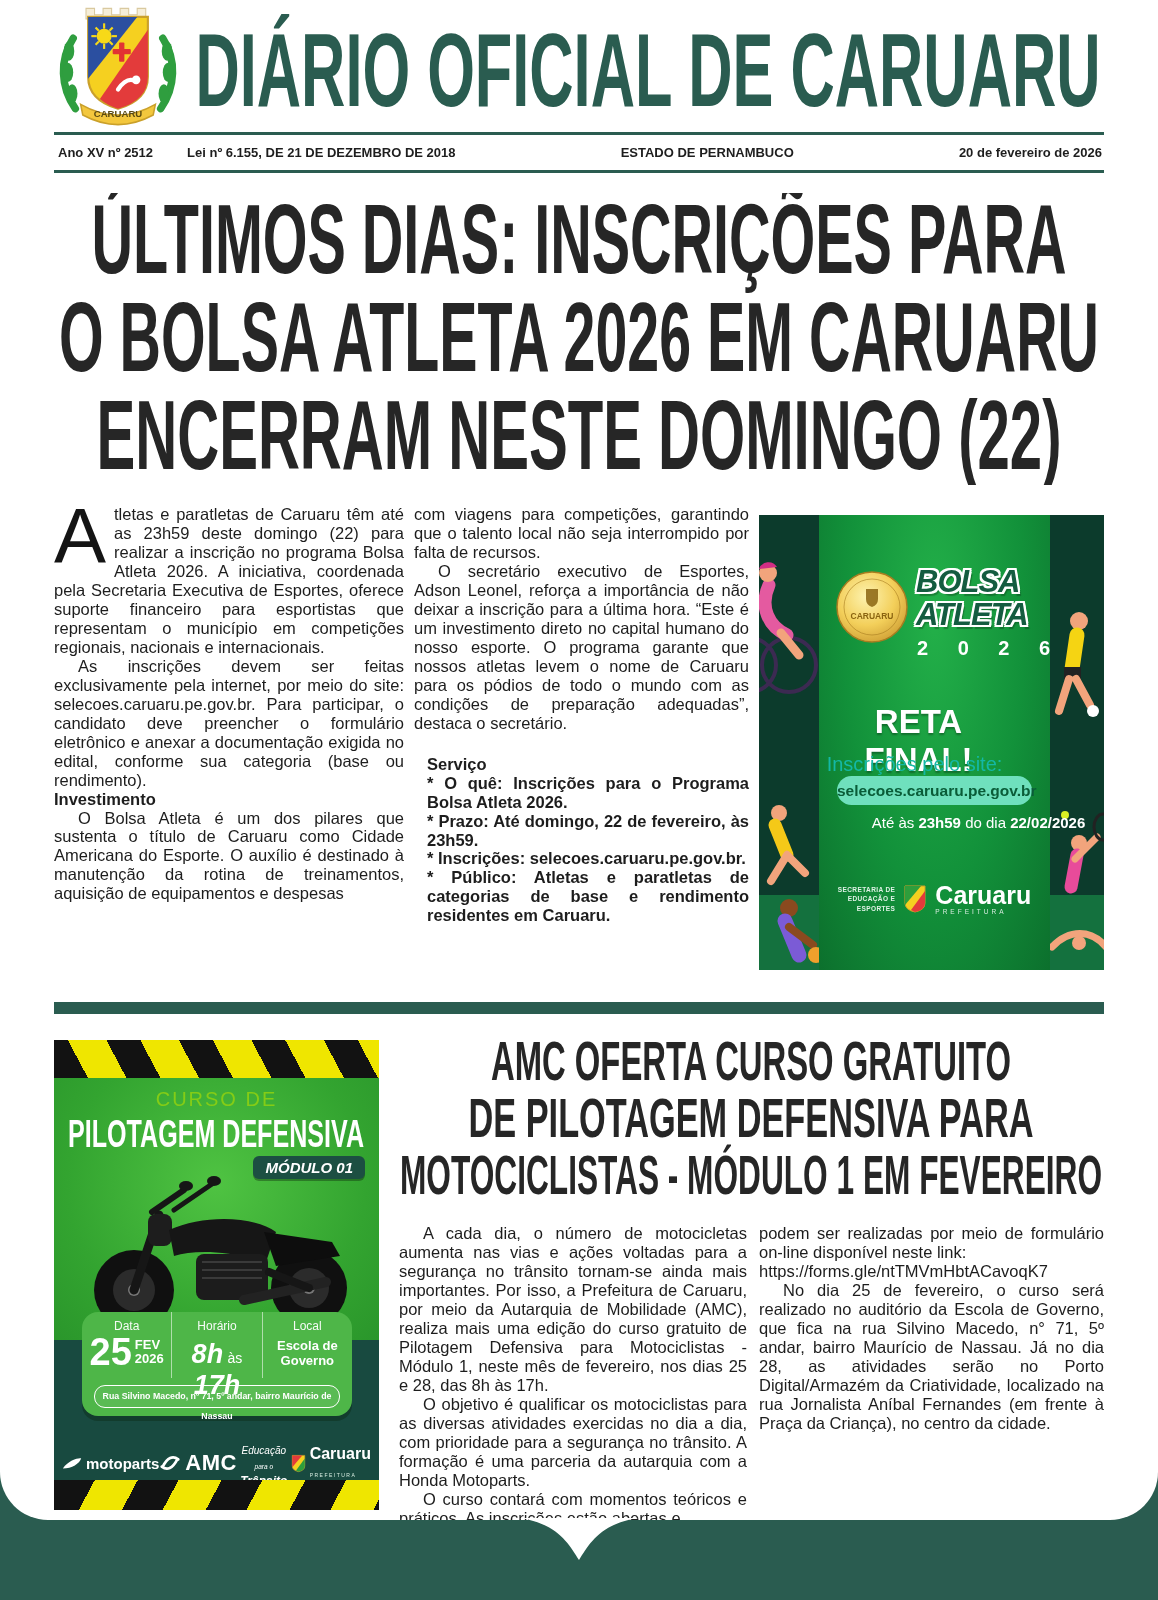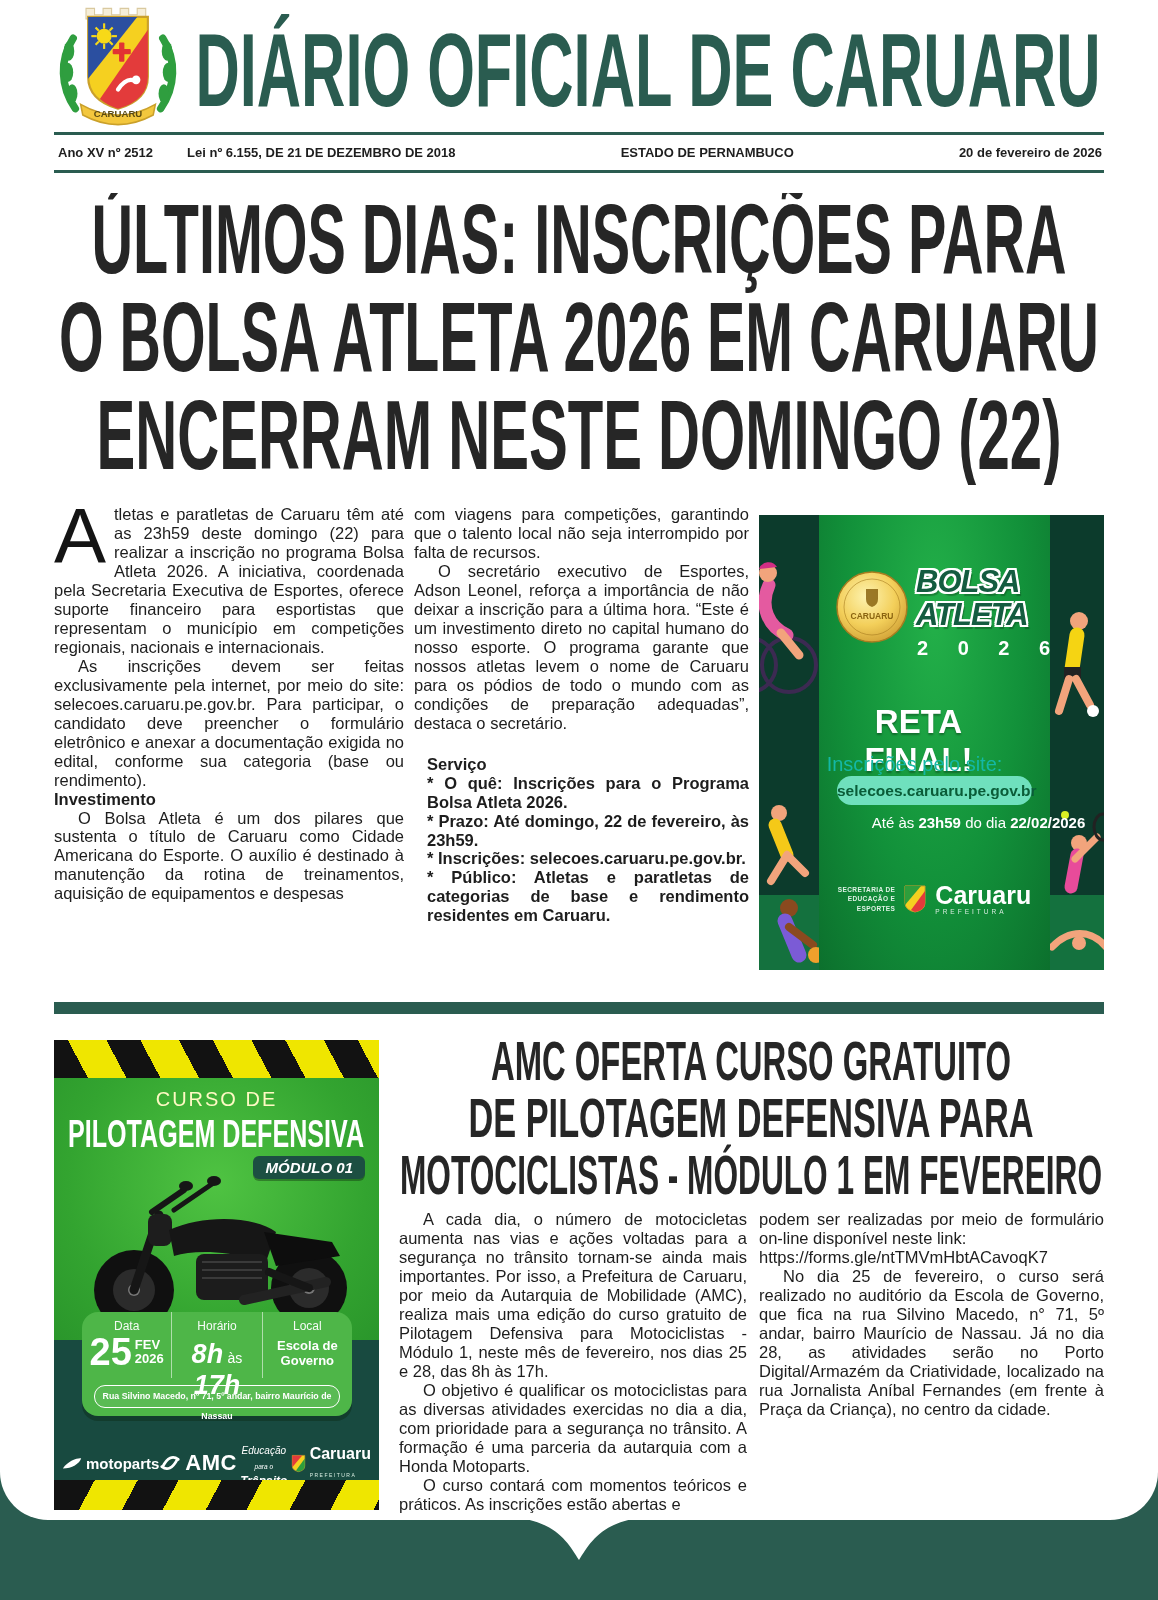--- a/index.html
+++ b/index.html
@@ -61,31 +61,31 @@
   .pb-secretariat{color:#dff2e6;font-size:6.5px;line-height:1.4;text-align:right;white-space:pre-line;letter-spacing:.4px;font-weight:700;}
   .pb-brand{color:#fff;font-weight:700;font-size:25px;line-height:24px;}
   .pb-brand-sub{color:#d7ecdf;font-size:6.5px;letter-spacing:3px;margin-top:1px;}
 
   .section-divider{height:12px;background:#2a5c50;margin-top:32px;}
 
   
   .article2{display:flex;gap:20px;margin-top:20px;}
   .a2right{width:705px;}
   .h2text{font-family:"Liberation Sans",sans-serif;font-weight:700;font-size:55px;fill:#262626;}
-  .a2cols{display:flex;gap:12px;}
+  .a2cols{display:flex;gap:12px;margin-top:14px;}
   .a2col1{width:348px;}
   .a2col2{width:345px;}
 
   
   .pm{position:relative;width:325px;height:470px;margin-top:6px;overflow:hidden;background:#184a40;}
   .pm-hz-top{position:absolute;top:0;left:0;width:100%;height:38px;
              background:repeating-linear-gradient(62deg,#121212 0 30px,#efe600 30px 64px);}
   .pm-green{position:absolute;top:38px;left:0;width:100%;height:262px;
             background:radial-gradient(ellipse at 50% 40%,#4fc342 0%,#33a430 65%,#2a962b 100%);}
-  .pm-kicker{position:absolute;top:48px;left:0;width:100%;text-align:center;color:#fef9c3;font-size:20px;letter-spacing:2px;}
+  .pm-kicker{position:absolute;top:48px;left:0;width:100%;text-align:center;color:#84cc16;font-size:20px;letter-spacing:2px;}
   .pm-title-svg{position:absolute;top:72px;left:10px;}
   .pmtitle{font-family:"Liberation Sans",sans-serif;font-weight:700;font-size:38px;fill:#ffffff;}
   .pm-badge{position:absolute;top:116px;right:14px;background:#1c4f42;border-radius:6px;padding:3px 12px;
             color:#fff;font-style:italic;font-weight:700;font-size:15px;box-shadow:0 2px 0 rgba(0,0,0,.3);}
   .pm-moto{position:absolute;left:10px;top:130px;}
   .pm-card{position:absolute;left:28px;top:272px;width:270px;height:104px;background:#4eb648;border-radius:16px;
            box-shadow:0 5px 0 rgba(8,35,12,.35);}
   .pm-card-cols{display:flex;height:66px;}
   .pm-cell{flex:1;text-align:center;color:#fff;padding-top:7px;}
   .pm-cell.mid{border-left:1px solid rgba(255,255,255,.55);border-right:1px solid rgba(255,255,255,.55);}

